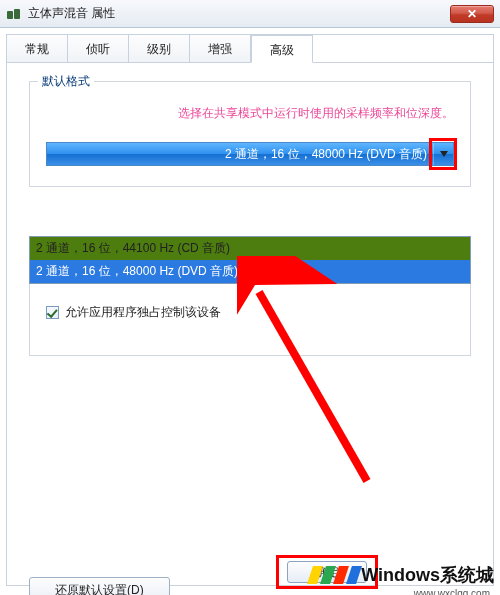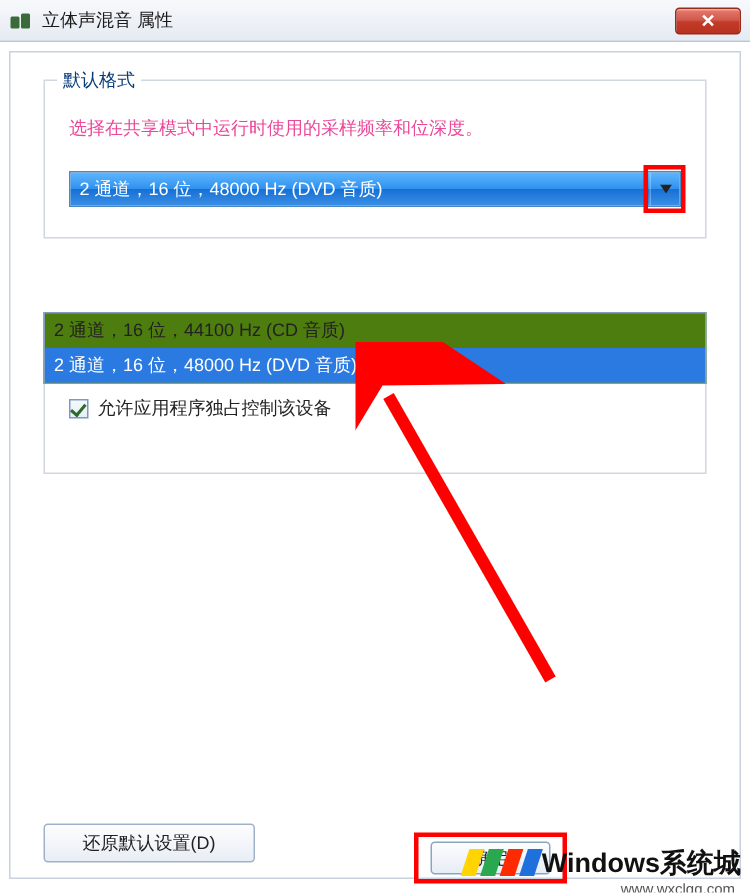--- a/index.html
+++ b/index.html
@@ -17,40 +17,40 @@
 
     
     .tabs { display: flex; border-bottom: 1px solid #c8d2df; height: 28px; position: relative; }
     .tab { padding: 6px 18px 6px 18px; color: #222; cursor: pointer; border-right: 1px solid #c8d2df; background: linear-gradient(to bottom, #fdfdfe 0%, #f0f3f7 100%); }
     .tab.active { background: #fff; border-bottom: 1px solid #fff; position: relative; z-index: 2; border-top: 1px solid #c8d2df; border-left: 1px solid #c8d2df; margin-bottom: -1px; }
     .tab:first-child { border-left: none; }
 
     .tab-content { position: relative; padding: 0; height: calc(100% - 28px); }
 
     
-    .groupbox { margin: 18px 22px 0 22px; border: 1px solid #d0d7e0; padding: 22px 16px 20px 16px; position: relative; }
+    .groupbox { margin: 18px 22px 0 22px; border: 1px solid #d0d7e0; padding: 22px 16px 20px 16px; position: relative; text-align: right; }
     .groupbox-title { position: absolute; top: -9px; left: 8px; background: #fff; padding: 0 4px; color: #0a3d7a; }
     .group-desc { color: #ec4899; margin-bottom: 20px; line-height: 1.5; }
 
     
     .dropdown-wrap { position: relative; }
     .dropdown { width: 100%; height: 24px; background: linear-gradient(to bottom, #5eb6ff 0%, #2f90ee 50%, #1670d4 51%, #3a8fe6 100%); border: 1px solid #4a88c7; display: flex; align-items: center; color: #fff; cursor: pointer; }
     .dropdown .dd-text { flex: 1; padding: 0 6px; }
     .dd-arrow-box { width: 20px; height: 100%; display: flex; align-items: center; justify-content: center; border-left: 1px solid rgba(255,255,255,.3); }
     .dd-arrow-box svg { display: block; }
     .red-box-arrow { position: absolute; right: -3px; top: -4px; width: 28px; height: 32px; border: 3px solid #ff0000; pointer-events: none; }
 
     
     .dd-list { position: absolute; left: 22px; right: 22px; top: 155px; background: #4d7c0f; border: 1px solid #7f9db9; z-index: 5; }
     .dd-option { padding: 3px 6px; color: #222; cursor: pointer; }
     .dd-option.selected { background: #2a7ae2; color: #fff; }
 
     
     .groupbox.g2 { margin-top: 82px; }
-    .checkbox-row { display: flex; align-items: center; margin-bottom: 14px; color: #222; }
+    .checkbox-row { display: flex; align-items: center; margin-bottom: 14px; color: #222; margin-top: 12px; }
     .checkbox-row .chk { width: 13px; height: 13px; border: 1px solid #7a9ac0; margin-right: 6px; background: linear-gradient(to bottom,#f5f9fd,#e6eff8); display: flex; align-items: center; justify-content: center; }
     .checkbox-row .chk.checked::after { content: ""; width: 8px; height: 4px; border-left: 2px solid #2a6b2a; border-bottom: 2px solid #2a6b2a; transform: rotate(-50deg) translate(0px,-1px); }
 
     
     .restore-btn { position: absolute; left: 22px; bottom: 0; height: 26px; padding: 0 25px; background: linear-gradient(to bottom,#fdfdfe,#e9eef5); border: 1px solid #9fb1c7; border-radius: 3px; color: #222; cursor: pointer; }
 
     
     .annot-arrow { position: absolute; left: 230px; top: 175px; width: 160px; height: 240px; pointer-events: none; z-index: 6; }
 
     
@@ -79,20 +79,27 @@
       </svg>
   </div>
   <div class="title-text">立体声混音 属性</div>
   <div class="close-btn">
       <span>✕</span>
     </div>
 </div>
 
 <div class="dialog-body">
 
+  <div class="tabs">
+    <div class="tab">常规</div>
+    <div class="tab">侦听</div>
+    <div class="tab">级别</div>
+    <div class="tab">增强</div>
+    <div class="tab active">高级</div>
+  </div>
 
   <div class="tab-content">
 
     <div class="groupbox">
       <div class="groupbox-title">默认格式</div>
       <div class="group-desc">选择在共享模式中运行时使用的采样频率和位深度。</div>
       <div class="dropdown-wrap">
         <div class="dropdown">
           <div class="dd-text">2 通道，16 位，48000 Hz (DVD 音质)</div>
           <div class="dd-arrow-box">

